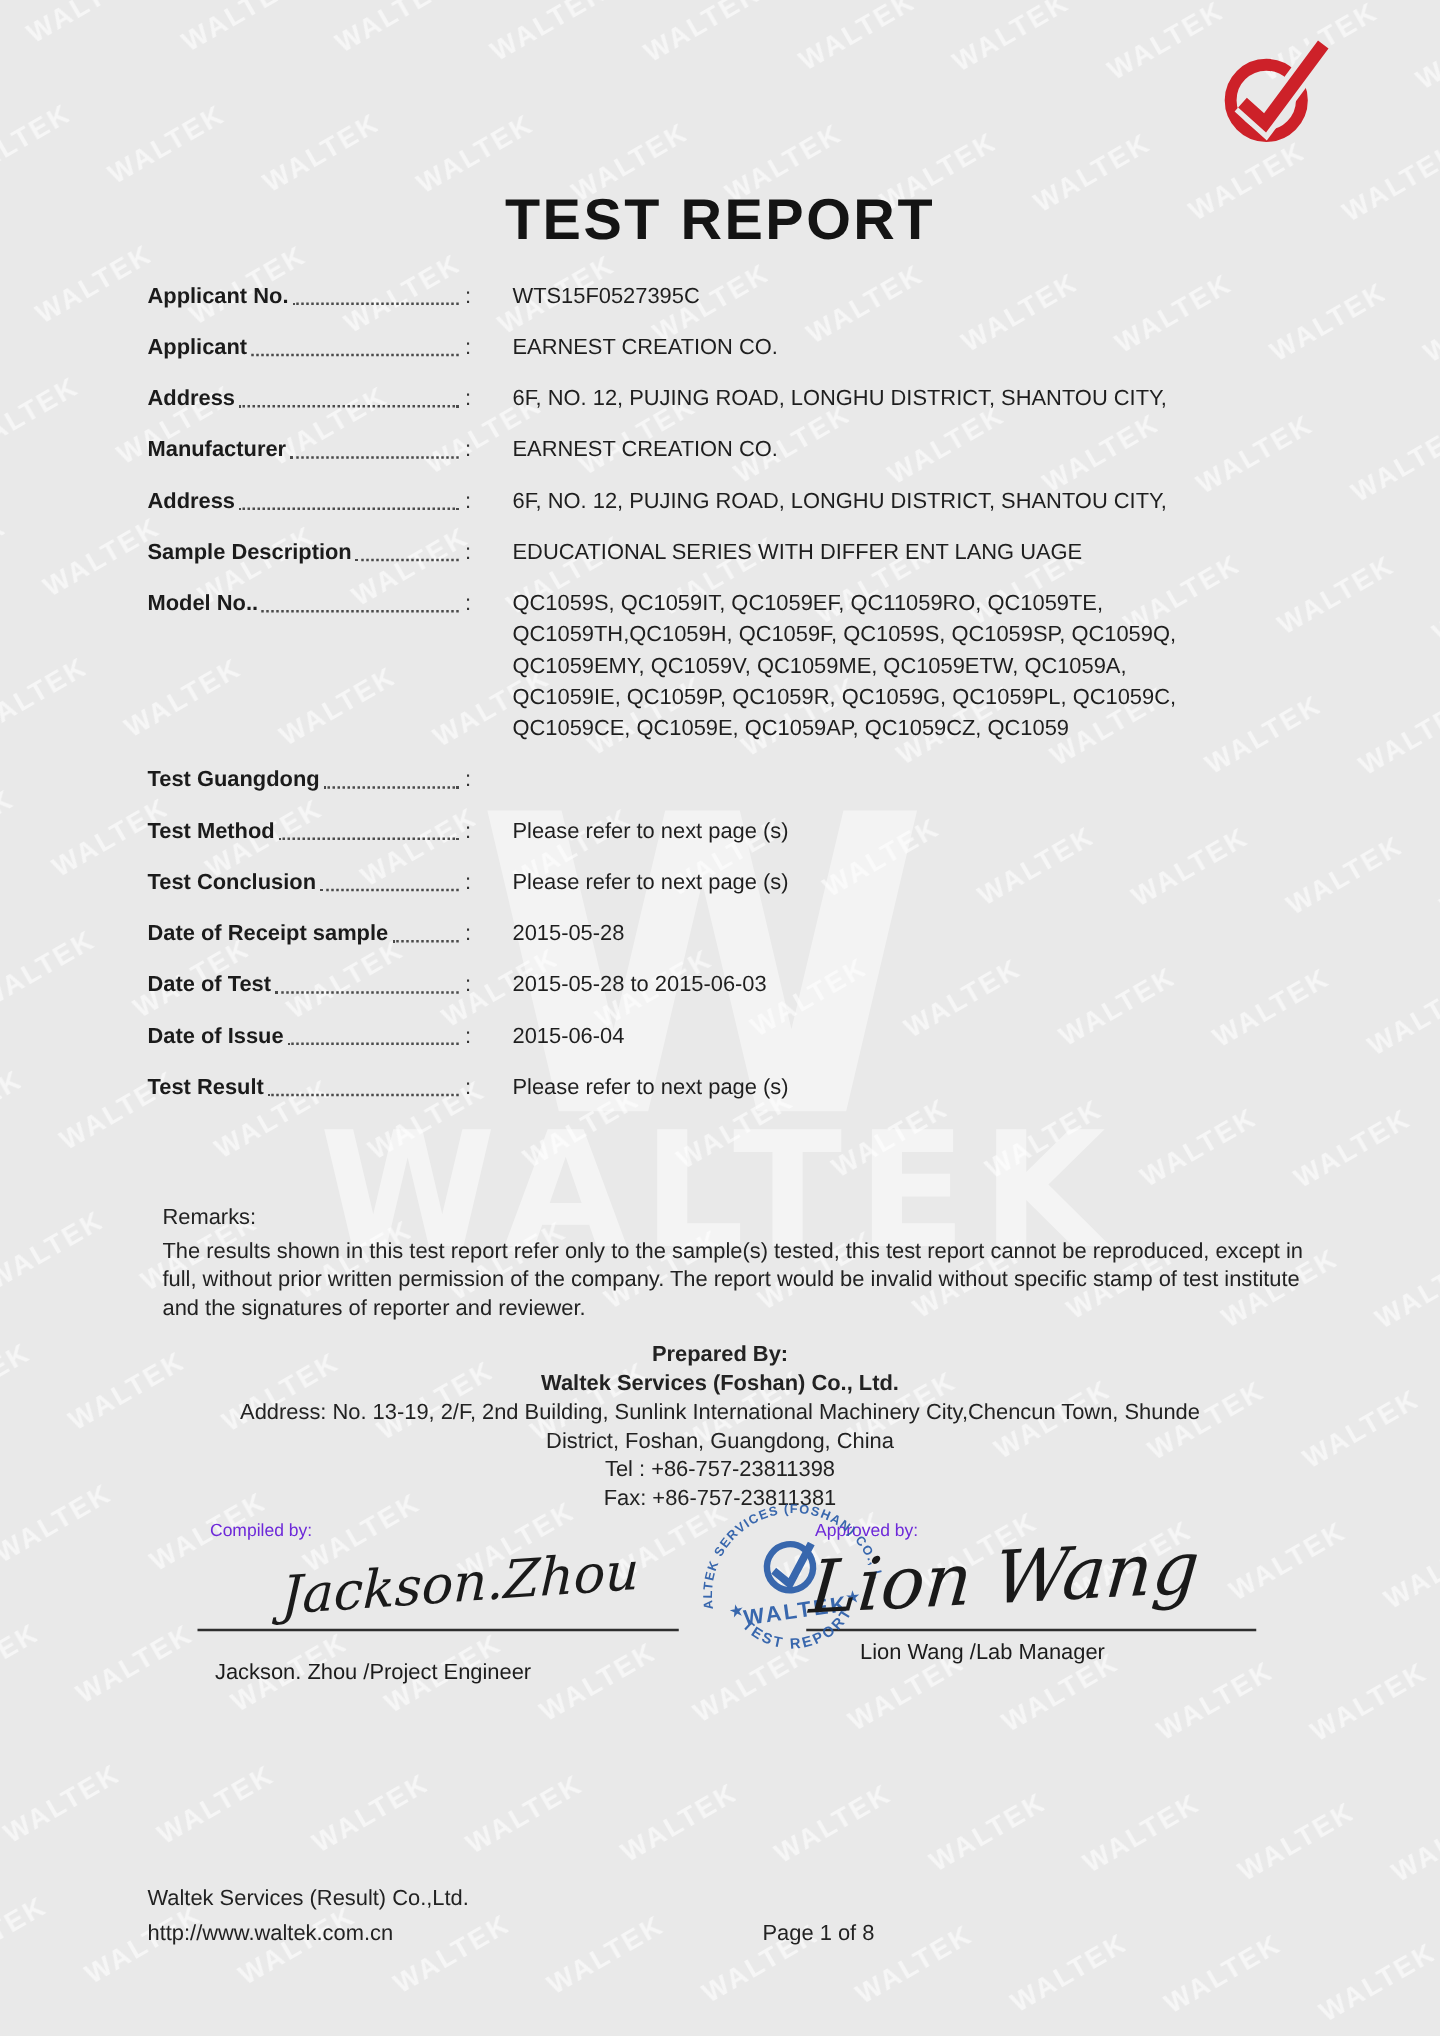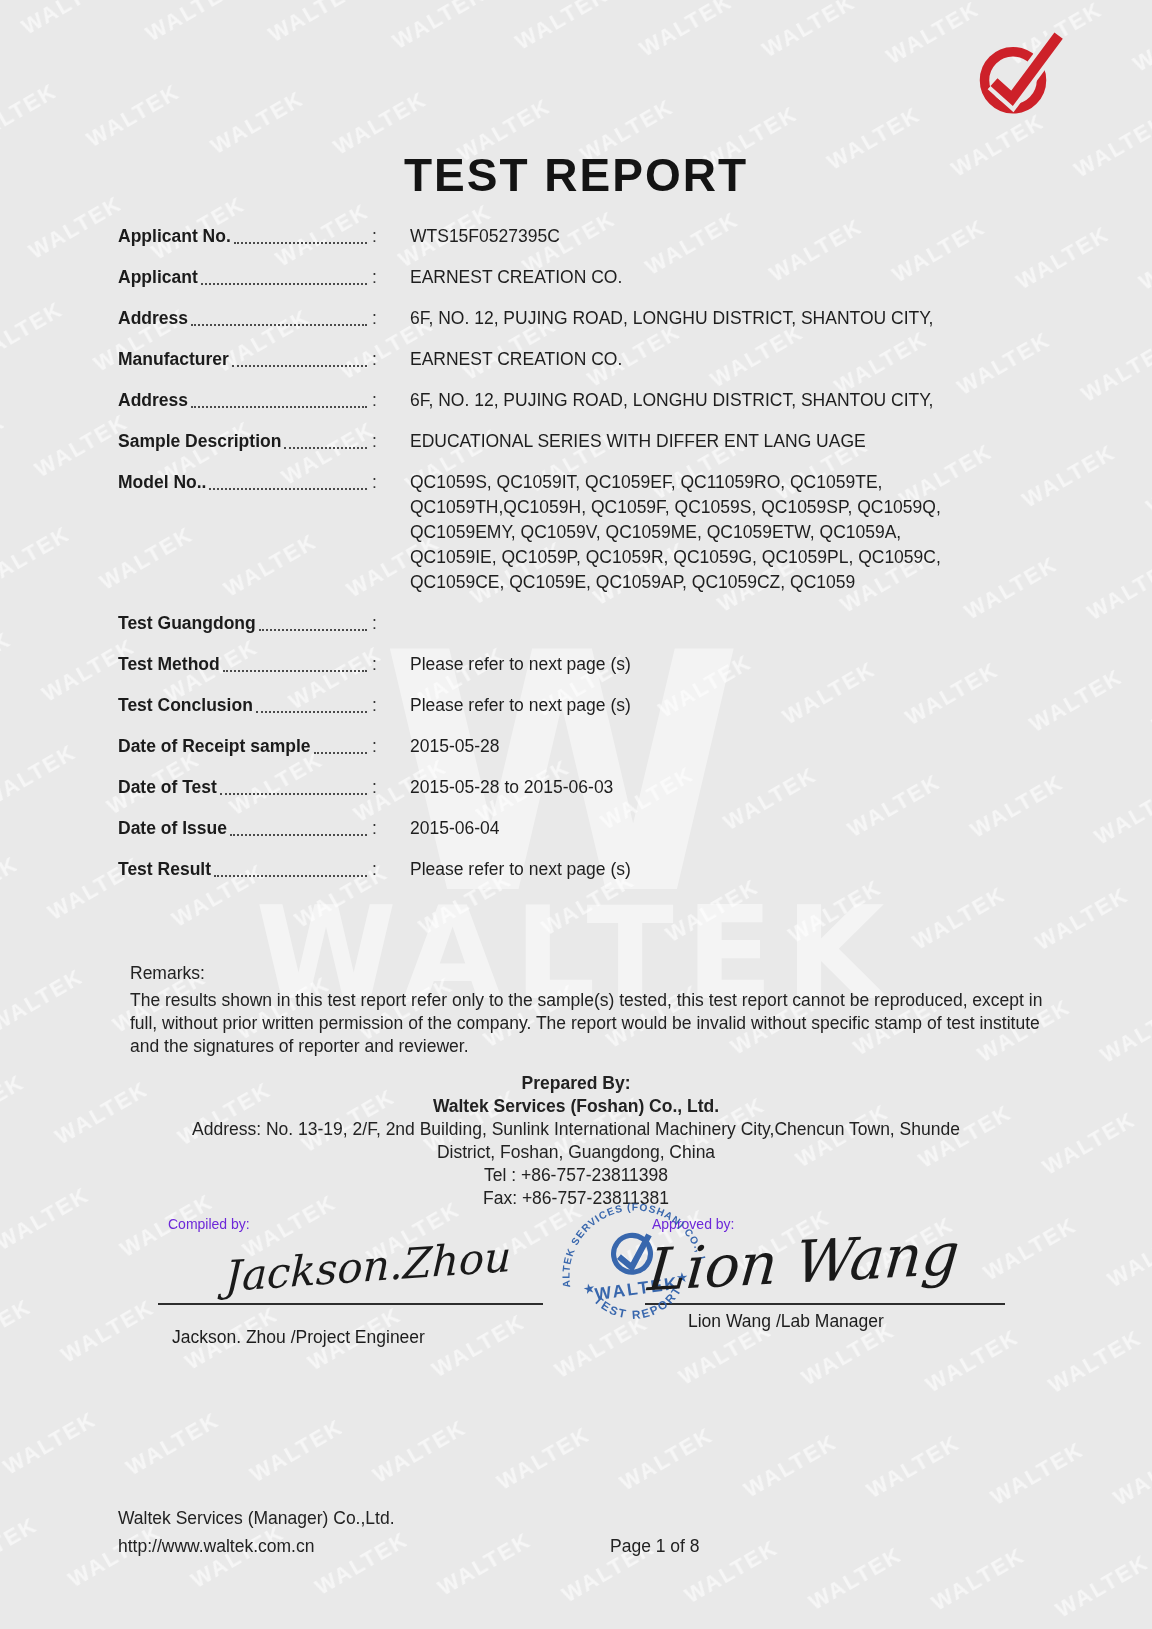--- a/index.html
+++ b/index.html
@@ -255,18 +255,18 @@
         <path id="arcTop" d="M 16,88 A 64,64 0 0 1 144,88"></path>
         <path id="arcBottom" d="M 30,94 A 53,53 0 0 0 130,94"></path>
       </defs>
       <text class="stamp-arc" text-anchor="middle"><textPath href="#arcTop" startOffset="50%">WALTEK SERVICES (FOSHAN) CO., LTD</textPath></text>
       <text class="stamp-arc-b" text-anchor="middle"><textPath href="#arcBottom" startOffset="50%">★ TEST REPORT ★</textPath></text>
       <circle cx="80" cy="66" r="18" fill="none" stroke="#2a5ca8" stroke-width="5"></circle>
       <path d="M 67,67 L 78,79 L 99,50" fill="none" stroke="#2a5ca8" stroke-width="6"></path>
       <text class="stamp-name" x="80" y="106" text-anchor="middle">WALTEK</text>
     </svg>
 
-    <div class="footer-company">Waltek Services (Manager) Co.,Ltd.</div>
+    <div class="footer-company">Waltek Services (Result) Co.,Ltd.</div>
     <div class="footer-url">http://www.waltek.com.cn</div>
     <div class="footer-page">Page 1 of 8</div>
 
   </div>
 </div>
 
 </body></html>

